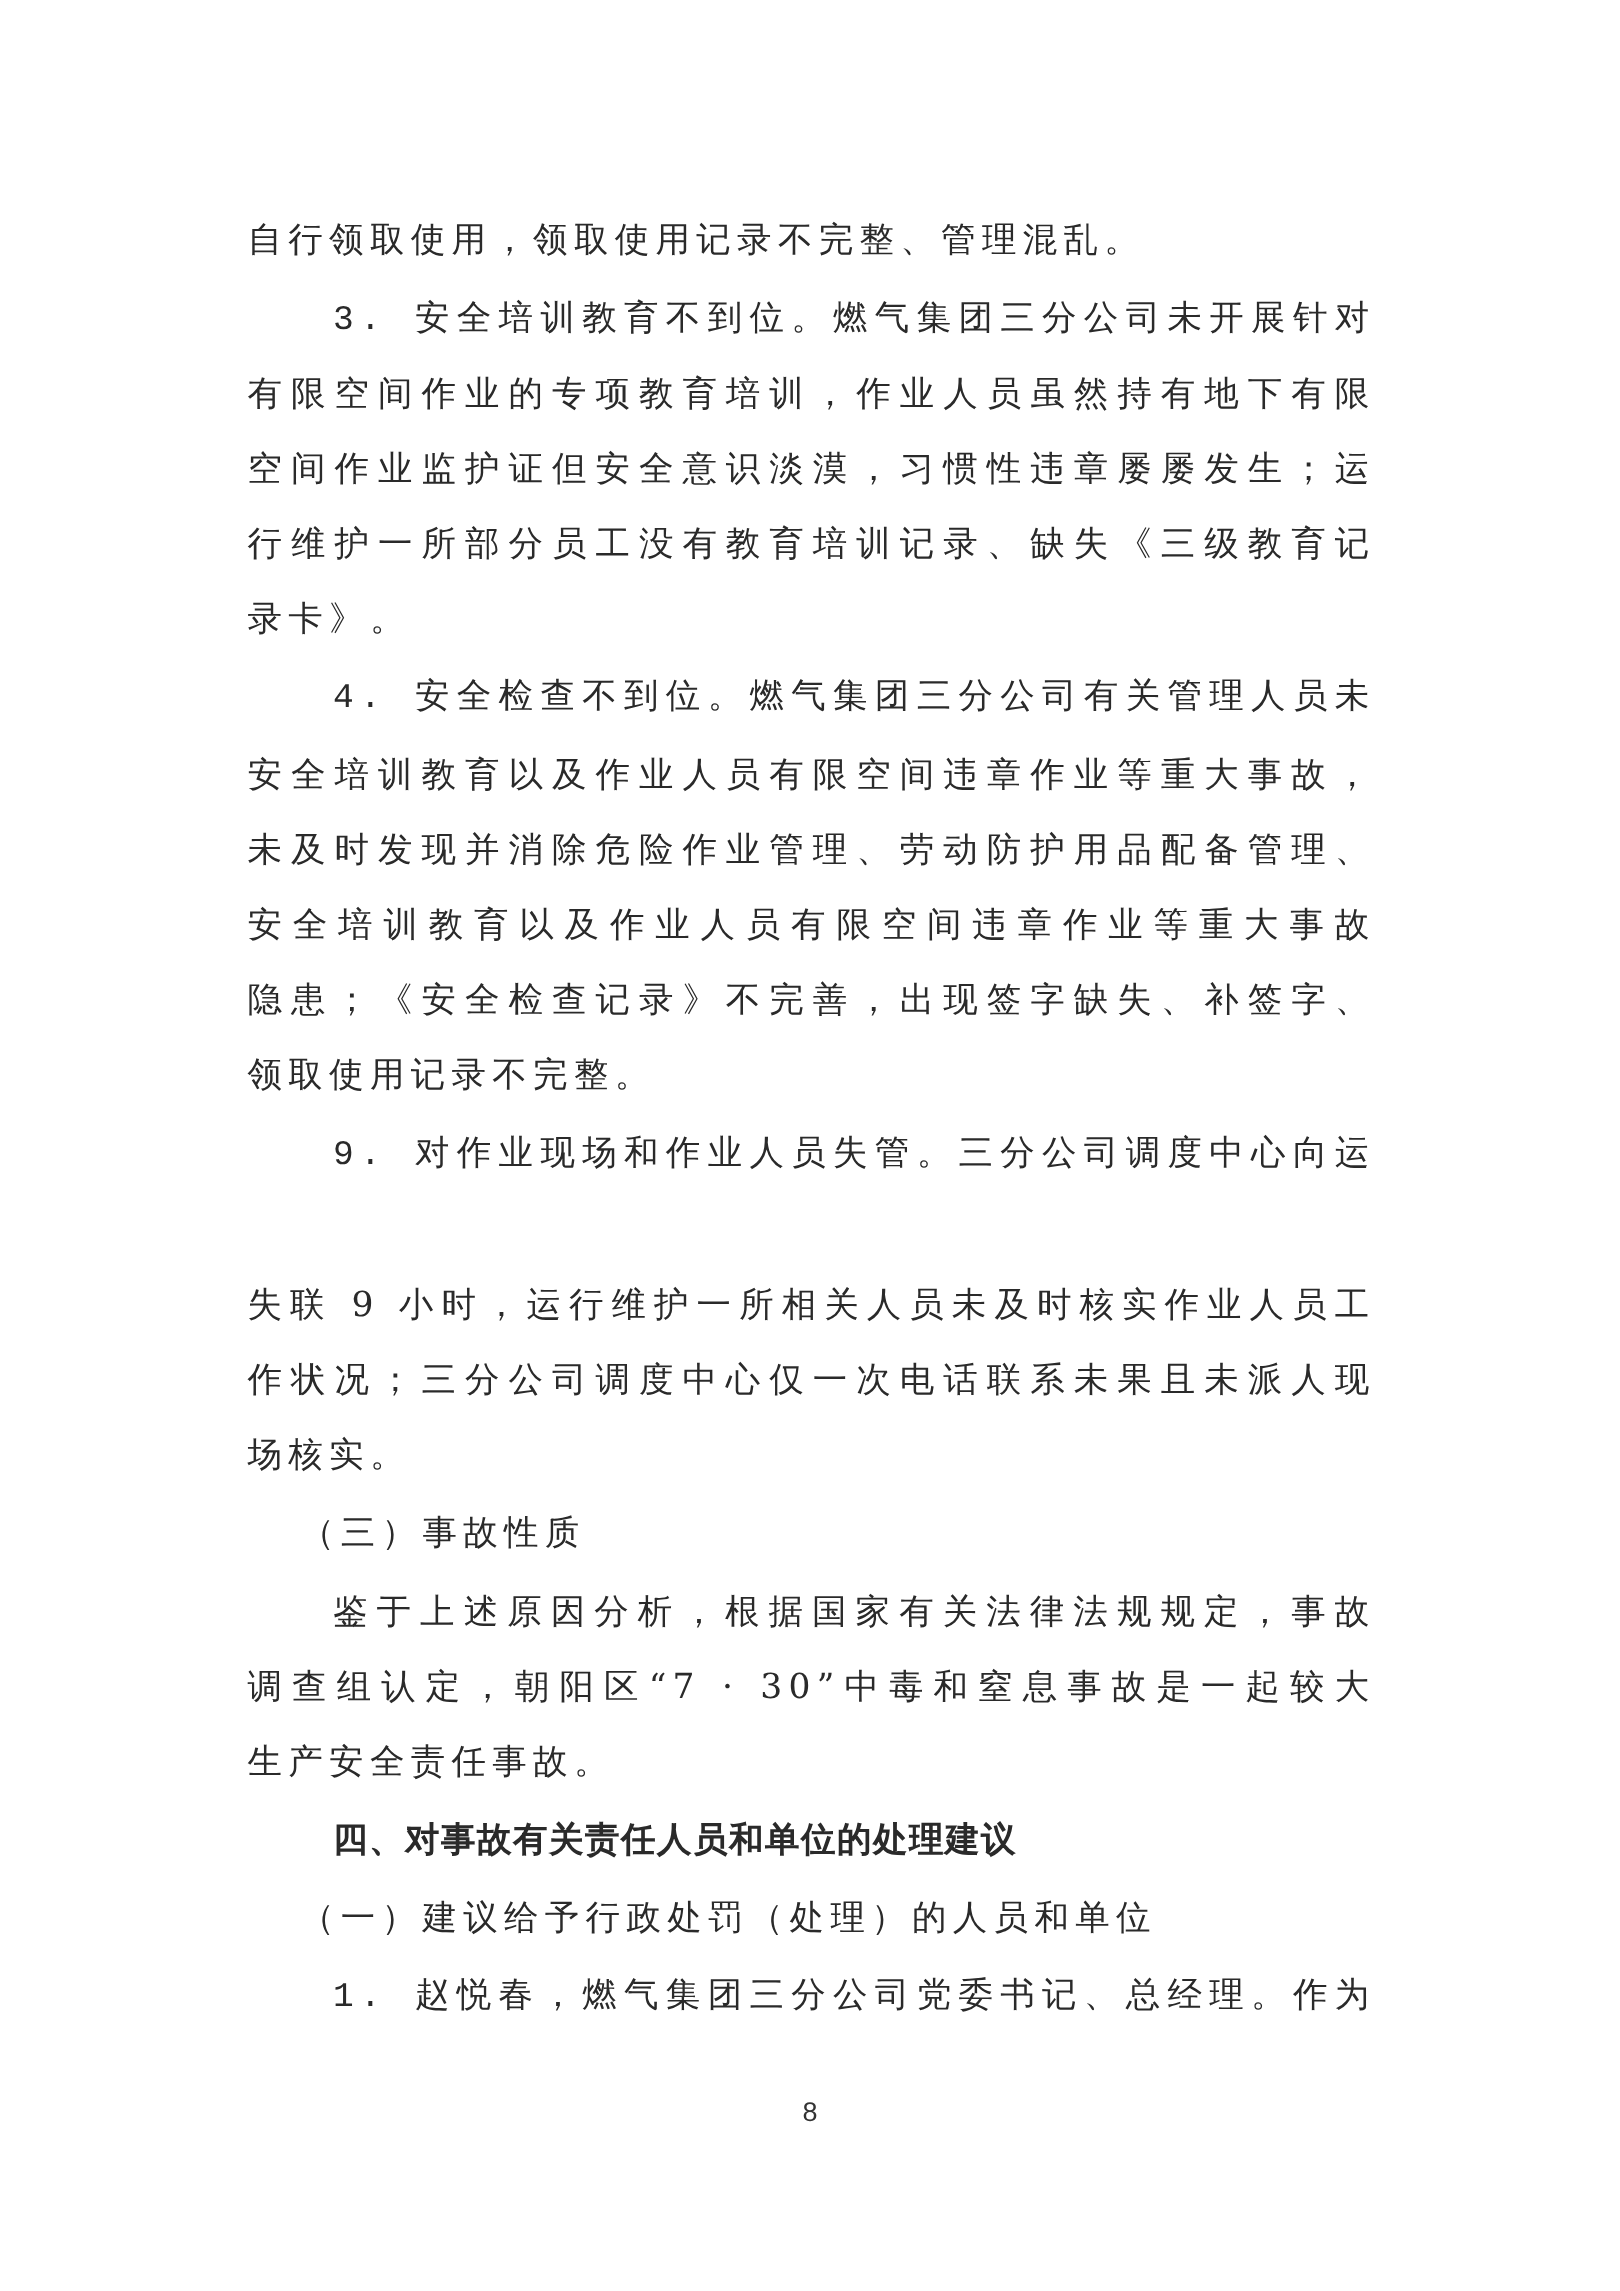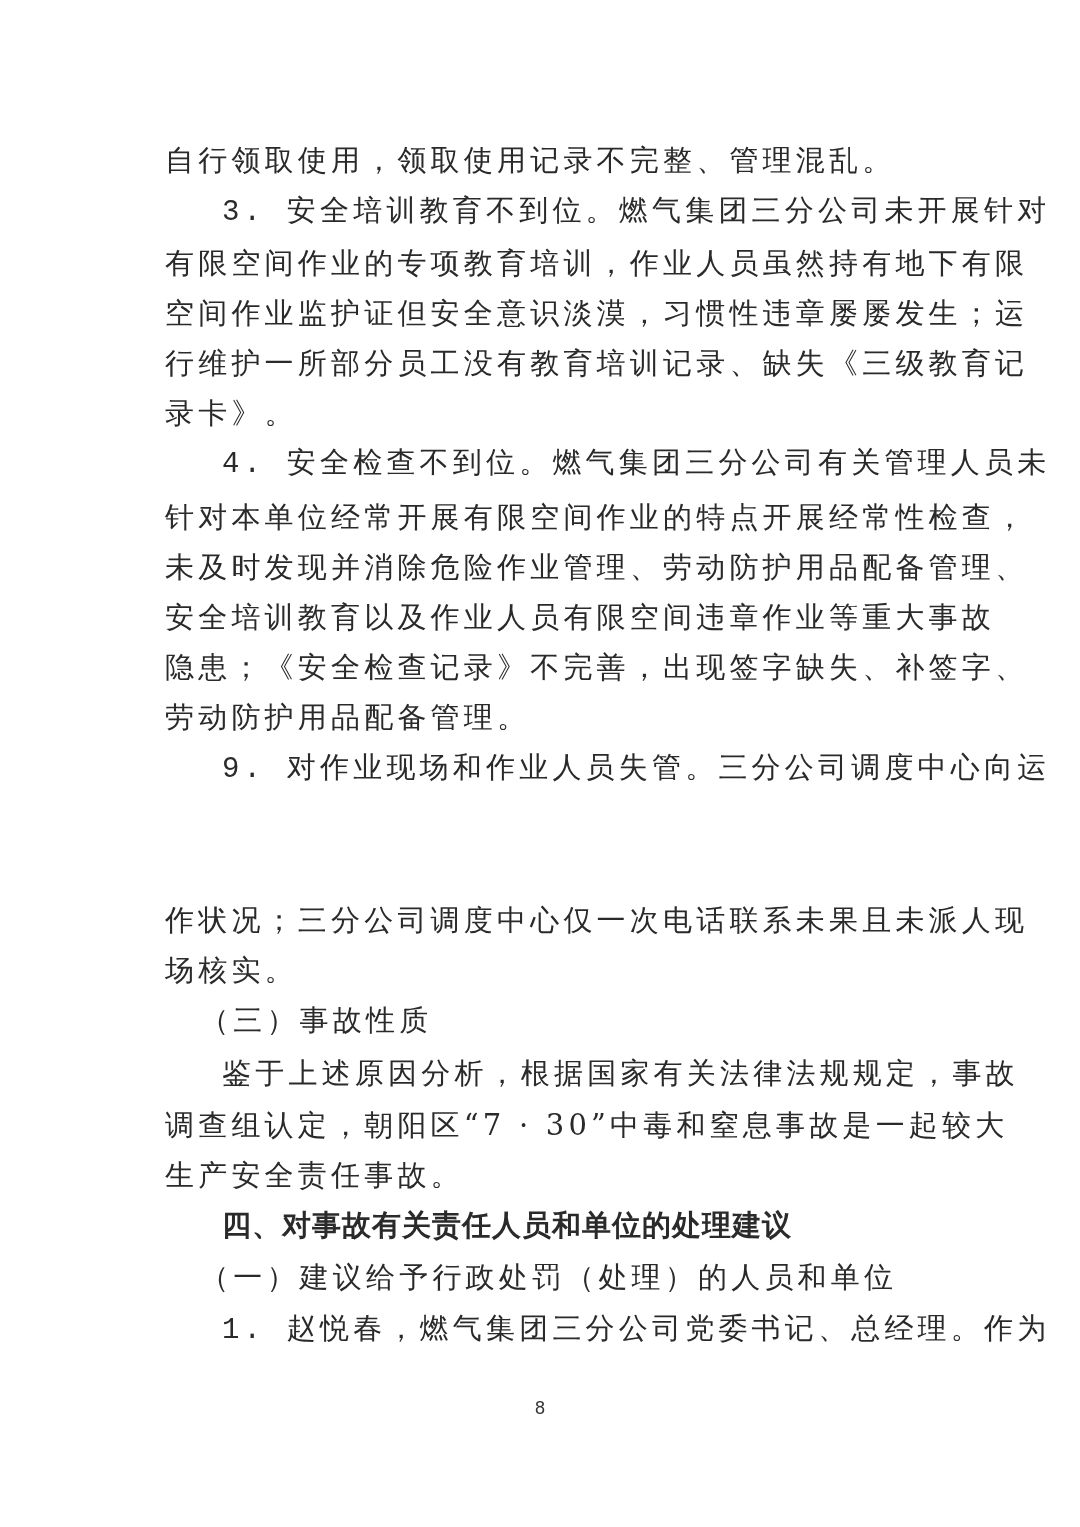--- a/index.html
+++ b/index.html
@@ -5,21 +5,21 @@
     html, body { margin: 0; padding: 0; background: #ffffff; }
     body { width: 1080px; height: 1527px; position: relative; overflow: hidden; color: #2a2a2a; }
     .page { position: absolute; left: 0; top: 0; width: 1080px; height: 1527px; background: #fff; }
     .line {
       position: absolute;
       left: 165px;
       width: 752px;
       height: 50px;
       line-height: 50px;
       font-family: "DejaVu Serif", "Liberation Serif", serif;
-      font-size: 29px;
+      font-size: 23px;
       letter-spacing: 4.2px;
       white-space: nowrap;
       overflow: visible;
       text-align: justify;
       text-align-last: justify;
     }
     .line.last { text-align-last: left; }
     .line.indent { left: 222px; width: 695px; font-family: Liberation Mono, monospace; }
     .heading-bold {
       font-family: "DejaVu Sans", "Liberation Sans", sans-serif;
@@ -43,27 +43,28 @@
 <div class="page">
   <div class="line last" style="top:135px">自行领取使用，领取使用记录不完整、管理混乱。</div>
 
   <div class="line indent" style="top:188px">3. 安全培训教育不到位。燃气集团三分公司未开展针对</div>
   <div class="line" style="top:238px">有限空间作业的专项教育培训，作业人员虽然持有地下有限</div>
   <div class="line" style="top:288px">空间作业监护证但安全意识淡漠，习惯性违章屡屡发生；运</div>
   <div class="line" style="top:338px">行维护一所部分员工没有教育培训记录、缺失《三级教育记</div>
   <div class="line last" style="top:388px">录卡》。</div>
 
   <div class="line indent" style="top:440px">4. 安全检查不到位。燃气集团三分公司有关管理人员未</div>
-  <div class="line" style="top:492px">针对本单位经常开展有限空间作业的特点开展经常性检查，</div>
+  <div class="line" style="top:492px">安全培训教育以及作业人员有限空间违章作业等重大事故，</div>
   <div class="line" style="top:542px">未及时发现并消除危险作业管理、劳动防护用品配备管理、</div>
   <div class="line" style="top:592px">安全培训教育以及作业人员有限空间违章作业等重大事故</div>
   <div class="line" style="top:642px">隐患；《安全检查记录》不完善，出现签字缺失、补签字、</div>
-  <div class="line last" style="top:692px">劳动防护用品配备管理。</div>
+  <div class="line last" style="top:692px">领取使用记录不完整。</div>
 
   <div class="line indent" style="top:745px">9. 对作业现场和作业人员失管。三分公司调度中心向运</div>
+  <div class="line" style="top:845px">失联 9 小时，运行维护一所相关人员未及时核实作业人员工</div>
   <div class="line" style="top:895px">作状况；三分公司调度中心仅一次电话联系未果且未派人现</div>
   <div class="line last" style="top:945px">场核实。</div>
 
   <div class="line indent last" style="top:998px; left:200px">（三）事故性质</div>
   <div class="line indent" style="top:1051px">鉴于上述原因分析，根据国家有关法律法规规定，事故</div>
   <div class="line" style="top:1100px">调查组认定，朝阳区“7 · 30”中毒和窒息事故是一起较大</div>
   <div class="line last" style="top:1150px">生产安全责任事故。</div>
 
   <div class="line indent heading-bold" style="top:1203px">四、对事故有关责任人员和单位的处理建议</div>
   <div class="line indent last" style="top:1255px; left:200px">（一）建议给予行政处罚（处理）的人员和单位</div>

